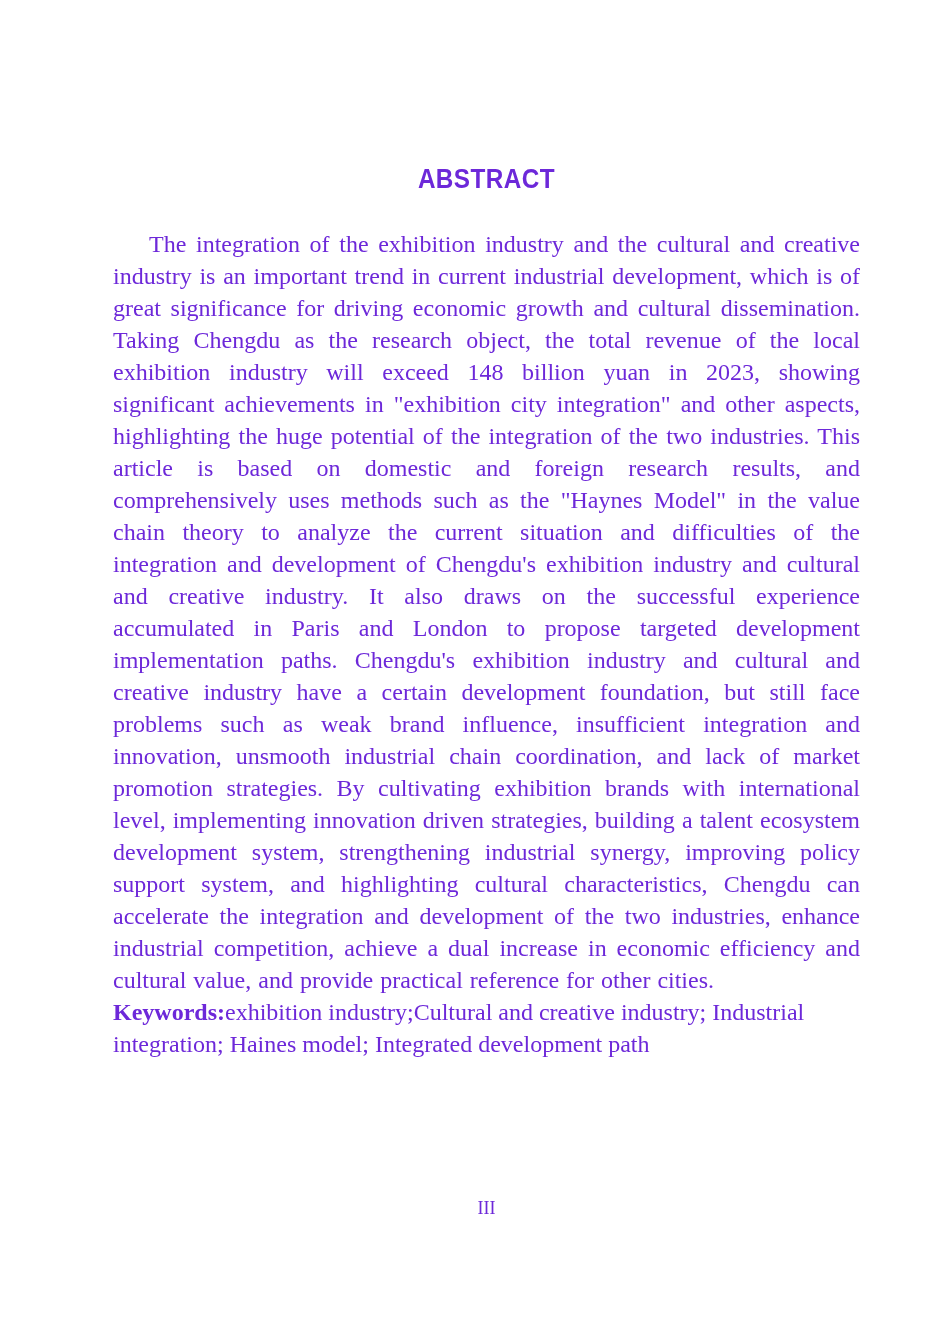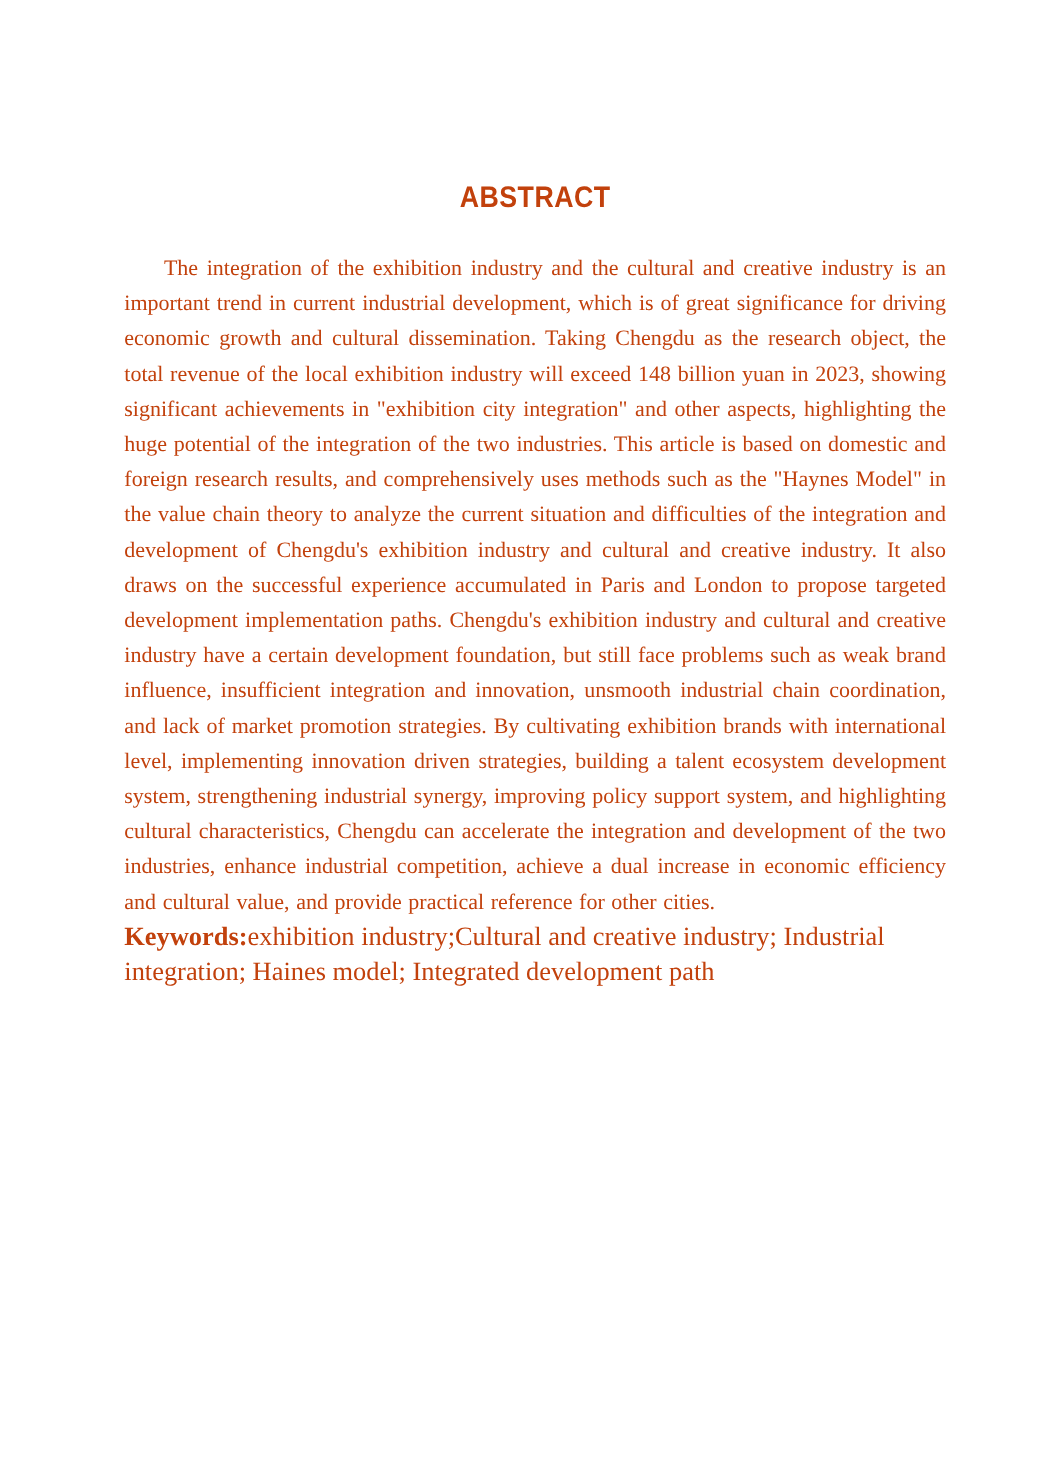--- a/index.html
+++ b/index.html
@@ -5,21 +5,21 @@
   html, body {
     margin: 0;
     padding: 0;
     background: #ffffff;
   }
   .page {
     position: relative;
     width: 950px;
     height: 1344px;
     background: #ffffff;
-    color: #c2410c;
+    color: #6d28d9;
     font-family: "Liberation Serif", "DejaVu Serif", serif;
     overflow: hidden;
   }
   .doc-title {
     position: absolute;
     top: 163px;
     left: 113px;
     width: 747px;
     margin: 0;
     text-align: center;
@@ -33,21 +33,21 @@
     white-space: nowrap;
   }
   .content {
     position: absolute;
     top: 228px;
     left: 113px;
     width: 747px;
   }
   .abstract-text {
     margin: 0;
-    font-size: 20px;
+    font-size: 24px;
     line-height: 32px;
     text-align: justify;
     text-indent: 36px;
     word-spacing: 1px;
   }
   .keywords {
     margin: 0;
     font-size: 24px;
     line-height: 32px;
     text-align: left;
@@ -70,14 +70,15 @@
 
 <div class="page">
 
   <h1 class="doc-title">ABSTRACT</h1>
 
   <div class="content">
     <p class="abstract-text">The integration of the exhibition industry and the cultural and creative industry is an important trend in current industrial development, which is of great significance for driving economic growth and cultural dissemination. Taking Chengdu as the research object, the total revenue of the local exhibition industry will exceed 148 billion yuan in 2023, showing significant achievements in "exhibition city integration" and other aspects, highlighting the huge potential of the integration of the two industries. This article is based on domestic and foreign research results, and comprehensively uses methods such as the "Haynes Model" in the value chain theory to analyze the current situation and difficulties of the integration and development of Chengdu's exhibition industry and cultural and creative industry. It also draws on the successful experience accumulated in Paris and London to propose targeted development implementation paths. Chengdu's exhibition industry and cultural and creative industry have a certain development foundation, but still face problems such as weak brand influence, insufficient integration and innovation, unsmooth industrial chain coordination, and lack of market promotion strategies. By cultivating exhibition brands with international level, implementing innovation driven strategies, building a talent ecosystem development system, strengthening industrial synergy, improving policy support system, and highlighting cultural characteristics, Chengdu can accelerate the integration and development of the two industries, enhance industrial competition, achieve a dual increase in economic efficiency and cultural value, and provide practical reference for other cities.</p>
     <p class="keywords"><span class="kw-label">Keywords:</span><span>exhibition industry;Cultural and creative industry; Industrial integration; Haines model; Integrated development path</span></p>
   </div>
 
+  <div class="page-number">III</div>
 
 </div>
 
 </body></html>

